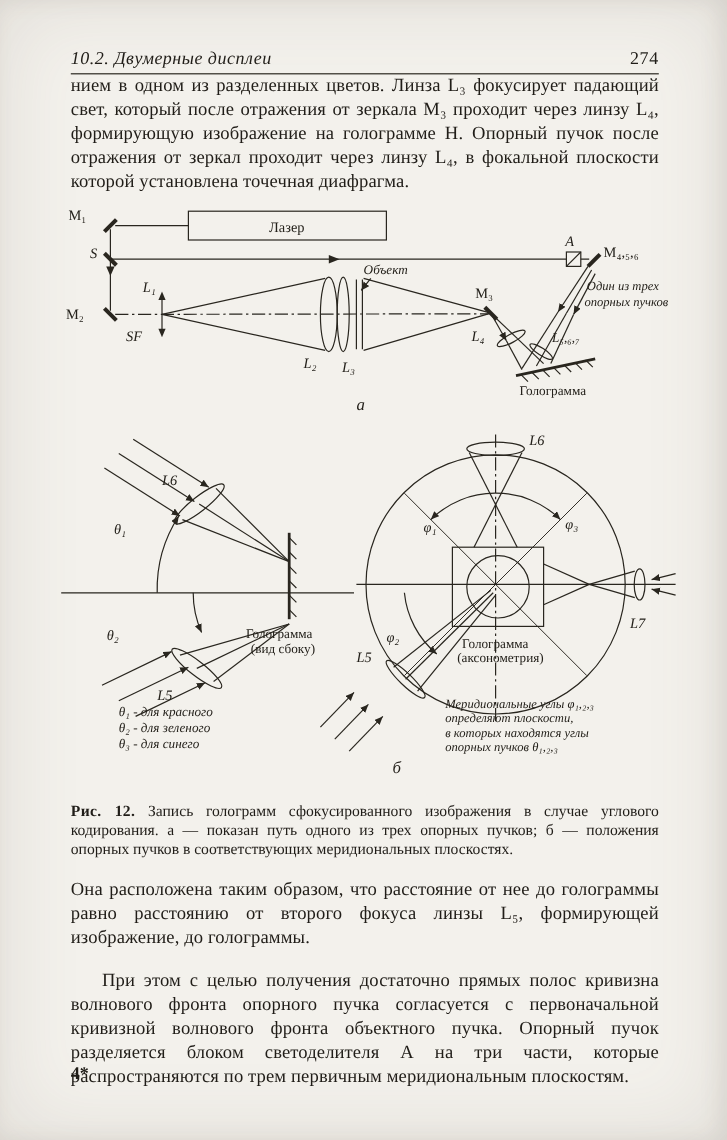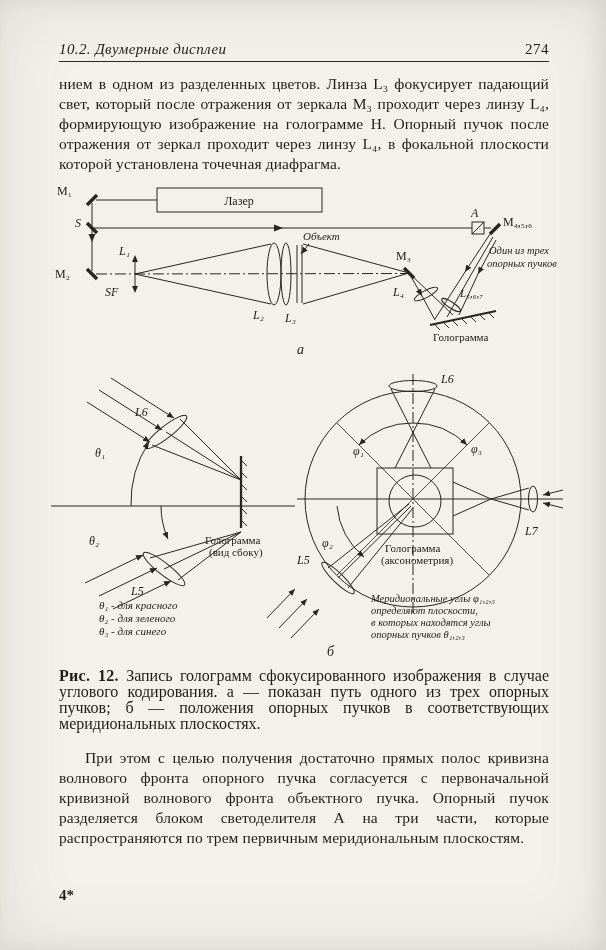--- a/index.html
+++ b/index.html
@@ -9,27 +9,27 @@
     position:relative; width:606px; height:950px; overflow:hidden;
     background:#f3f1ec; color:#201d18;
     padding:40px 57px 0 59px;
     box-shadow: inset 0 0 70px rgba(110,100,85,.14), inset -6px 0 18px rgba(90,80,65,.10);
   }
   .pagehead { display:flex; justify-content:space-between; align-items:baseline;
     font-size:15px; line-height:18px; }
   .runhead { font-style:italic; letter-spacing:.4px; }
   .pagenum { letter-spacing:.5px; }
   .headrule { border-bottom:1.5px solid #2b2821; margin-top:3px; }
-  p.body { font-size:15.5px; line-height:20px; text-align:justify; margin-top:12px;
+  p.body { font-size:15.5px; line-height:20px; text-align:justify; margin-top:0;
     letter-spacing:.1px; }
   p.body.mt { margin-top:16px; }
   p.body.ind { margin-top:16px; text-indent:26px; }
   svg.figa { display:block; margin:4px 0 0 -12px; }
   svg.figb { display:block; margin:2px 0 0 -20px; }
-  .caption { font-size:16px; line-height:16px; text-align:justify; margin-top:8px; }
+  .caption { font-size:13px; line-height:16px; text-align:justify; margin-top:20px; }
   .caption b { letter-spacing:.3px; }
   .sig { position:absolute; left:59px; bottom:46px; font-weight:bold; font-size:15px; }
   
   svg .ln  { stroke:#29261f; stroke-width:1; fill:none; }
   svg .ln2 { stroke:#29261f; stroke-width:2.3; fill:none; }
   svg .mr  { stroke:#29261f; stroke-width:3.4; fill:none; }
   svg .thin{ stroke:#29261f; stroke-width:.8; fill:none; }
   svg .dd  { stroke:#29261f; stroke-width:1; fill:none; stroke-dasharray:11 3 2 3; }
   svg .fl  { fill:#29261f; stroke:none; }
   svg text { font-family:"Liberation Serif", serif; fill:#24211b; font-size:12px; }
@@ -220,16 +220,17 @@
       <text x="332" y="252" class="it xs">определяют плоскости,</text>
       <text x="332" y="264" class="it xs">в которых находятся углы</text>
       <text x="332" y="276" class="it xs">опорных пучков θ₁,₂,₃</text>
     </g>
 
     <text x="288" y="294" class="it lg">б</text>
   </svg>
 
   <p class="caption"><b>Рис. 12.</b><span> Запись голограмм сфокусированного изображения в случае углового кодирования. а — показан путь одного из трех опорных пучков; б — положения опорных пучков в соответствующих меридиональных плоскостях.</span></p>
 
+  <p class="body mt">Она расположена таким образом, что расстояние от нее до голограммы равно расстоянию от второго фокуса линзы L₅, формирующей изображение, до голограммы.</p>
   <p class="body ind">При этом с целью получения достаточно прямых полос кривизна волнового фронта опорного пучка согласуется с первоначальной кривизной волнового фронта объектного пучка. Опорный пучок разделяется блоком светоделителя А на три части, которые распространяются по трем первичным меридиональным плоскостям.</p>
 
   <div class="sig">4*</div>
 </div>
 
 </body></html>

